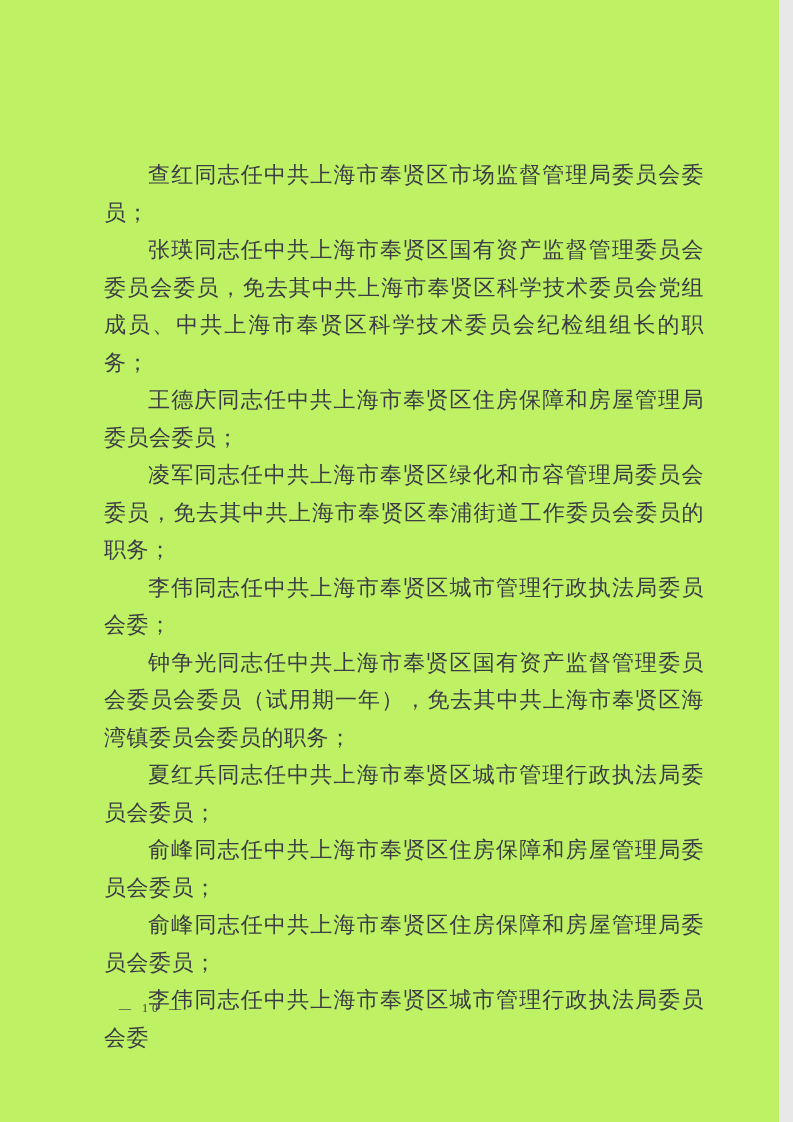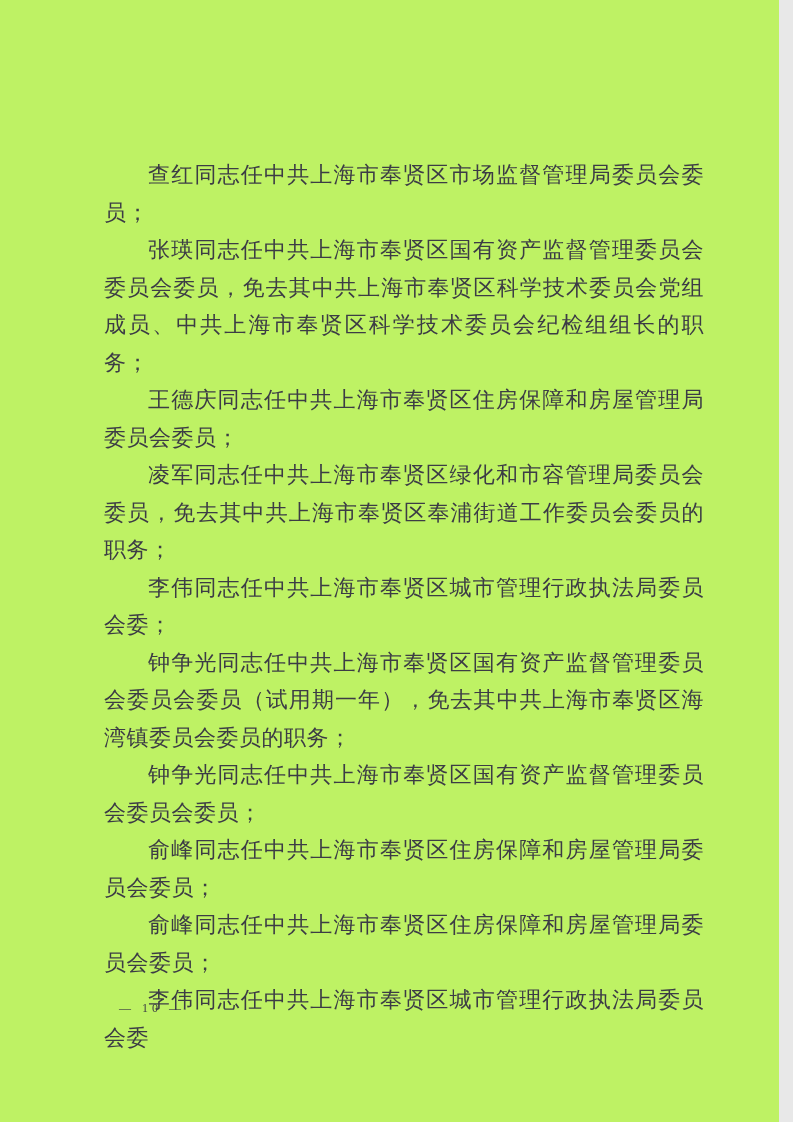--- a/index.html
+++ b/index.html
@@ -46,19 +46,19 @@
 <body>
 
 <div class="page">
   <div class="body-text">
     <p>查红同志任中共上海市奉贤区市场监督管理局委员会委员；</p>
     <p>张瑛同志任中共上海市奉贤区国有资产监督管理委员会委员会委员，免去其中共上海市奉贤区科学技术委员会党组成员、中共上海市奉贤区科学技术委员会纪检组组长的职务；</p>
     <p>王德庆同志任中共上海市奉贤区住房保障和房屋管理局委员会委员；</p>
     <p>凌军同志任中共上海市奉贤区绿化和市容管理局委员会委员，免去其中共上海市奉贤区奉浦街道工作委员会委员的职务；</p>
     <p>李伟同志任中共上海市奉贤区城市管理行政执法局委员会委；</p>
     <p>钟争光同志任中共上海市奉贤区国有资产监督管理委员会委员会委员（试用期一年），免去其中共上海市奉贤区海湾镇委员会委员的职务；</p>
-    <p>钟争光同志任中共上海市奉贤区国有资产监督管理委员会委员会委员；</p>
+    <p>夏红兵同志任中共上海市奉贤区城市管理行政执法局委员会委员；</p>
     <p>俞峰同志任中共上海市奉贤区住房保障和房屋管理局委员会委员；</p>
     <p>俞峰同志任中共上海市奉贤区住房保障和房屋管理局委员会委员；</p>
     <p>李伟同志任中共上海市奉贤区城市管理行政执法局委员会委</p>
   </div>
   <div class="page-footer">— 10 —</div>
 </div>
 
 </body></html>

